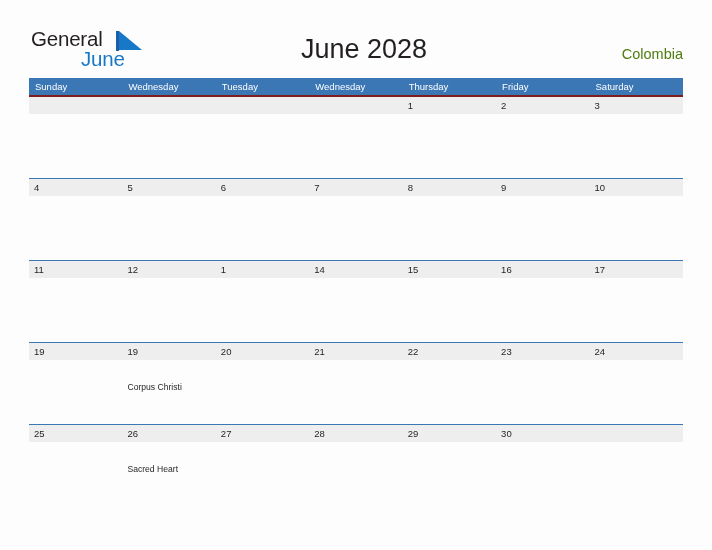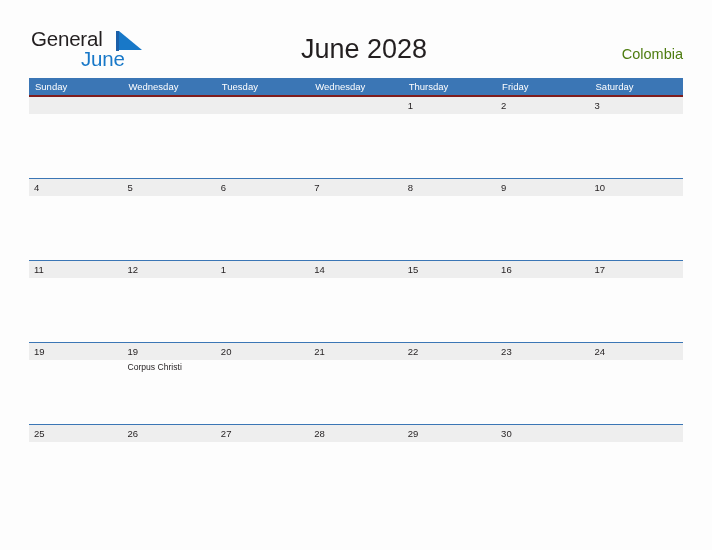--- a/index.html
+++ b/index.html
@@ -144,20 +144,21 @@
     display: flex;
     width: 654px;
     height: 64px;
     background: transparent;
   }
   .daycell-ev {
     flex: 1 1 0;
     padding-left: 5px;
     padding-top: 2px;
     box-sizing: border-box;
+    margin-top: 20px;
   }
   .event {
     font-size: 8.6px;
     line-height: 11px;
     color: #231f20;
     white-space: nowrap;
     font-family: "Liberation Sans", sans-serif;
   }
 </style>
 </head>
@@ -344,20 +345,23 @@
         <div class="daycell-num">28</div>
         <div class="daycell-num">29</div>
         <div class="daycell-num">30</div>
         <div class="daycell-num"></div>
       </div>
       <div class="week-events">
         <div class="daycell-ev">
             <div class="event"></div>
           </div>
         <div class="daycell-ev">
+            <div class="event">Sacred Heart</div>
+          </div>
+        <div class="daycell-ev">
             <div class="event"></div>
           </div>
         <div class="daycell-ev">
             <div class="event"></div>
           </div>
         <div class="daycell-ev">
             <div class="event"></div>
           </div>
         <div class="daycell-ev">
             <div class="event"></div>

